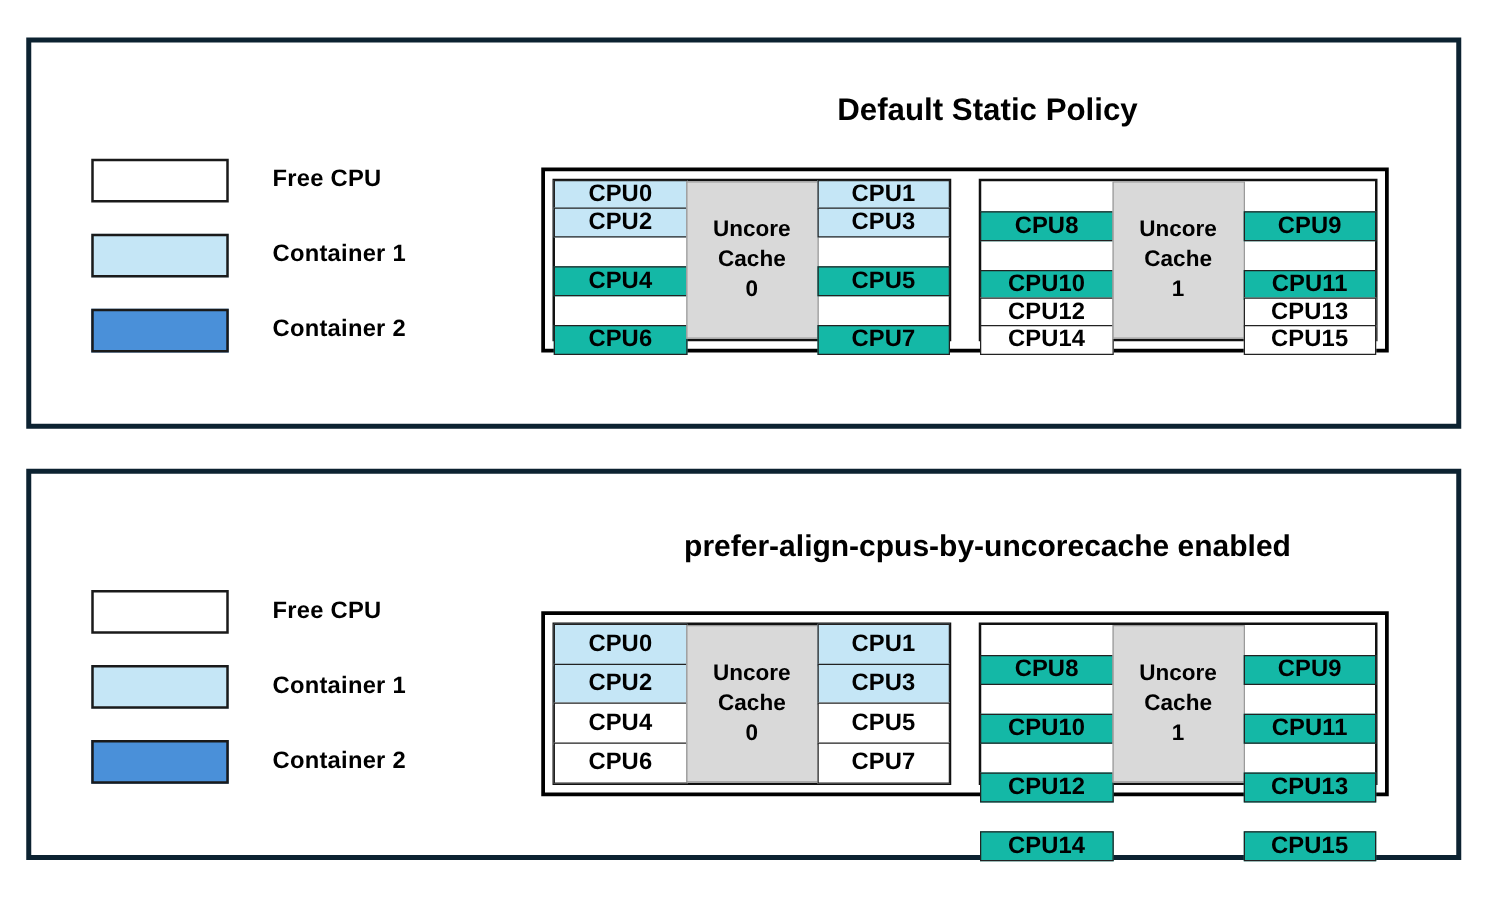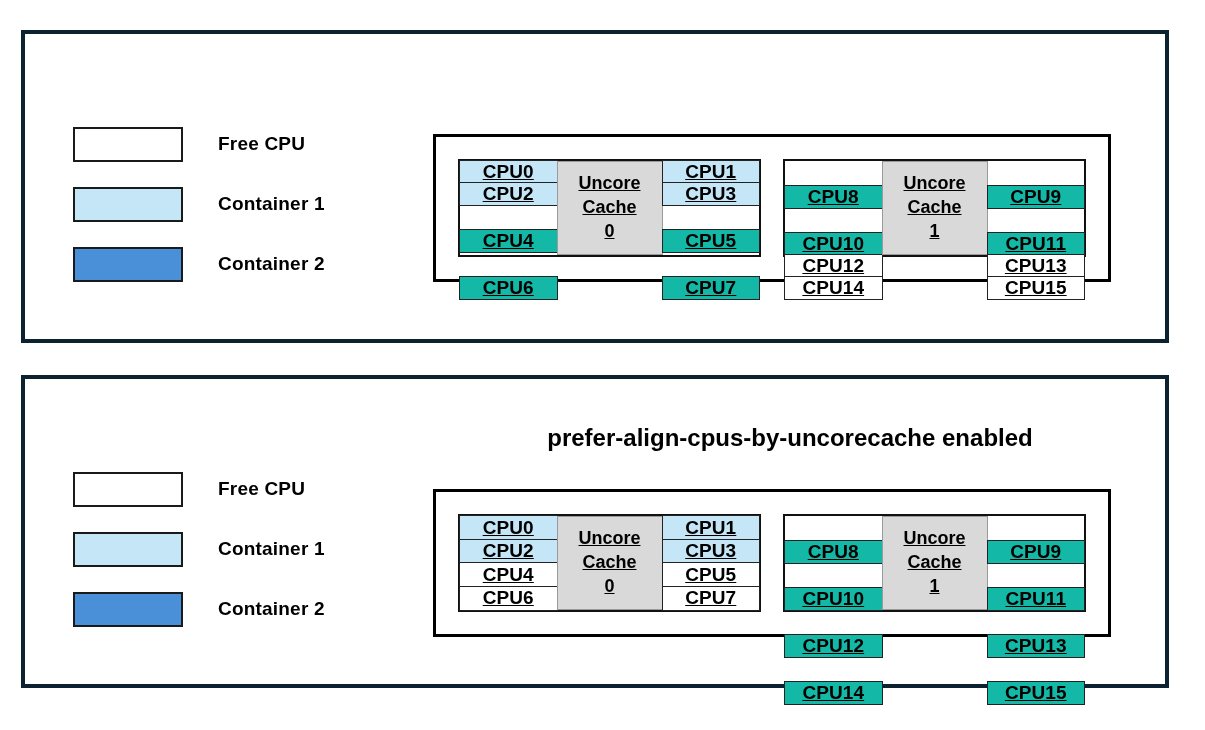--- a/index.html
+++ b/index.html
@@ -71,24 +71,23 @@
   #panel-top .diagram-title    { top: 40px; }
   #panel-bottom .diagram-title { top: 45px; font-size: 24px; }
 
   
   .topology {
     position: absolute;
     left: 408px;
     border: 3px solid #000000;
     background: #ffffff;
     box-sizing: border-box;
-    padding: 22px;
+    padding: 6px;
     display: flex;
     gap: 22px;
-    text-decoration: underline;
   }
   #panel-top .topology    { top: 100px; width: 678px; height: 148px; }
   #panel-bottom .topology { top: 110px; width: 678px; height: 148px; }
 
   .cache-group {
     display: flex;
     flex: 1 1 0;
     border: 2px solid #111111;
     box-sizing: border-box;
     background: #ffffff;
@@ -129,20 +128,21 @@
     font-size: 18px;
     font-weight: bold;
     color: #000000;
   }
 </style>
 </head>
 <body>
 
 <div class="panel" id="panel-top">
 
+  <div class="diagram-title">Default Static Policy</div>
 
   <div class="legend">
     <div class="legend-row">
       <div class="legend-swatch free" style="background:#ffffff"></div>
       <div class="legend-label">Free CPU</div>
     </div>
     <div class="legend-row">
       <div class="legend-swatch" style="background:#c5e6f6"></div>
       <div class="legend-label">Container 1</div>
     </div>

